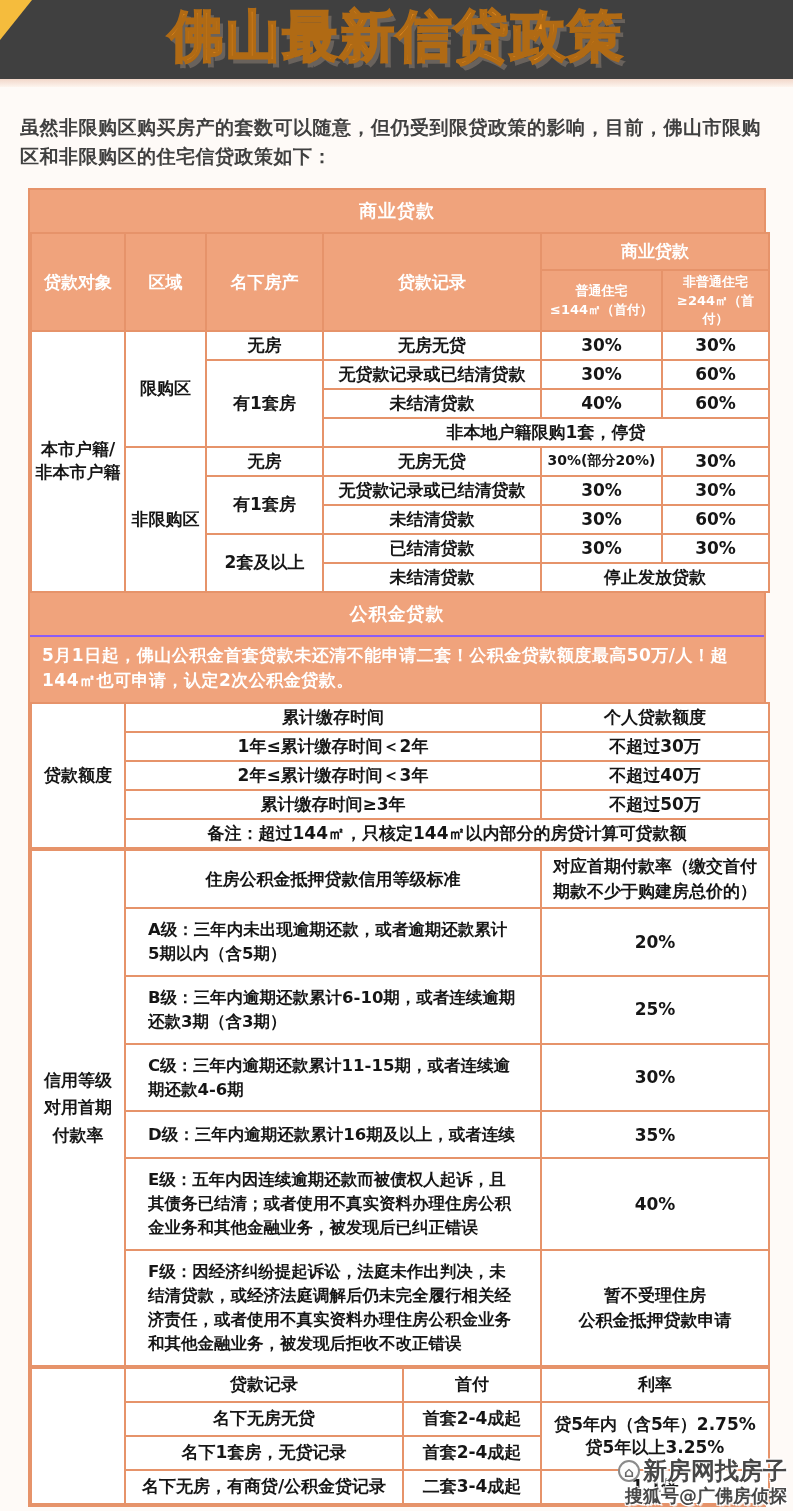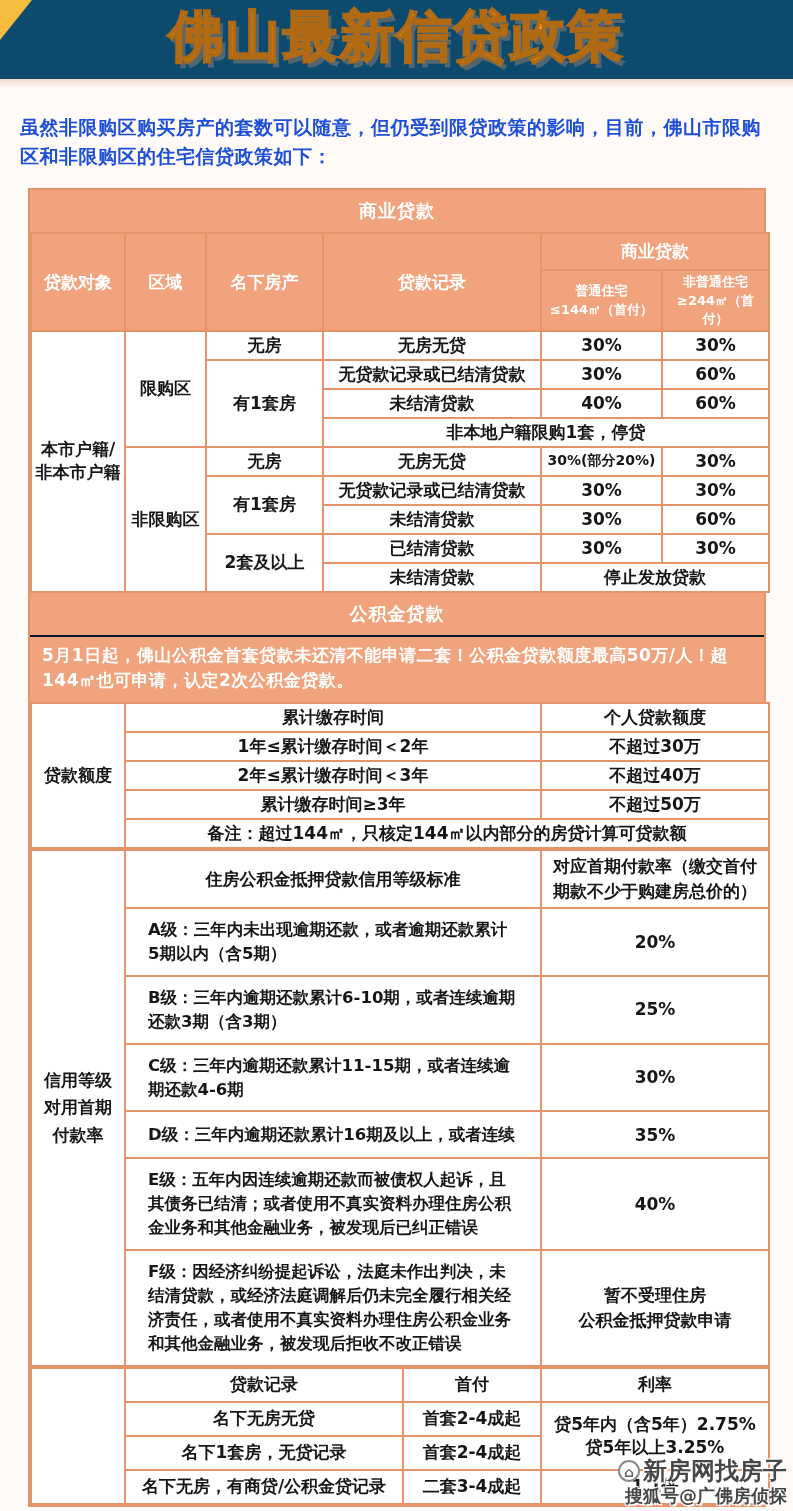--- a/index.html
+++ b/index.html
@@ -14,48 +14,48 @@
   body{
     width:793px;height:1511px;overflow:hidden;position:relative;
     background:#fefaf7;
     font-family:"DejaVu Sans","Liberation Sans",sans-serif;
     color:var(--ink);font-weight:700;
   }
   .corner-ribbon{
     position:absolute;top:0;left:0;width:0;height:0;
     border-top:40px solid #f5bc3d;border-right:32px solid transparent;
   }
-  .title-wrap{background:#0c4a6e;padding:0 0 6px 0;text-align:center;}
+  .title-wrap{background:#404040;padding:0 0 6px 0;text-align:center;}
   .page-title{
     margin:0;padding-top:1px;
     font-size:55px;line-height:1.3;letter-spacing:2px;
     font-weight:900;color:var(--title-orange);
     -webkit-text-stroke:2px var(--title-stroke);
     text-shadow:4px 5px 0 rgba(138,126,115,0.55);
   }
   .title-divider{height:8px;background:linear-gradient(#f2d7ca,#fdf4ee);}
   .intro{
     margin:26px 20px 0 20px;
-    font-size:19px;line-height:1.55;color:#1d4ed8;
+    font-size:19px;line-height:1.55;color:#404040;
     letter-spacing:0.5px;
   }
   .tables{
     width:738px;margin:17px 27px 0 28px;
     border:2px solid var(--border);
     background:#ffffff;
   }
   .band{
     background:var(--salmon);color:#ffffff;
     text-align:center;font-size:18px;font-weight:800;
     padding:9px 0;letter-spacing:1px;
   }
   .notice{
     background:var(--salmon);color:#ffffff;
     font-size:17px;line-height:1.5;font-weight:800;
-    padding:6px 12px 8px 12px;border-top:2px solid #0f172a;
+    padding:6px 12px 8px 12px;border-top:2px solid #8b5cf6;
     letter-spacing:0.5px;
   }
   table{border-collapse:collapse;width:100%;table-layout:fixed;}
   td,th{
     border:2px solid var(--border);
     text-align:center;vertical-align:middle;
     font-size:17px;font-weight:800;color:var(--ink);
     padding:2px 3px;background:#ffffff;
   }
   th{background:var(--salmon);color:#ffffff;font-weight:800;}

